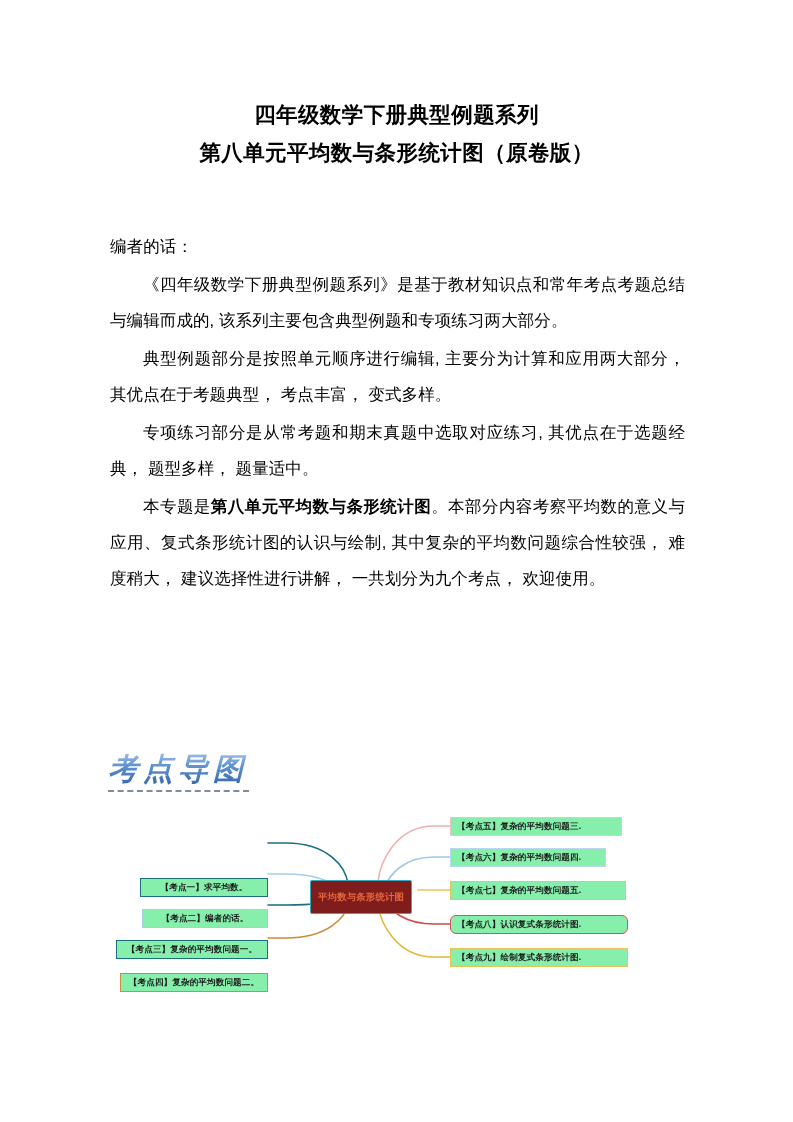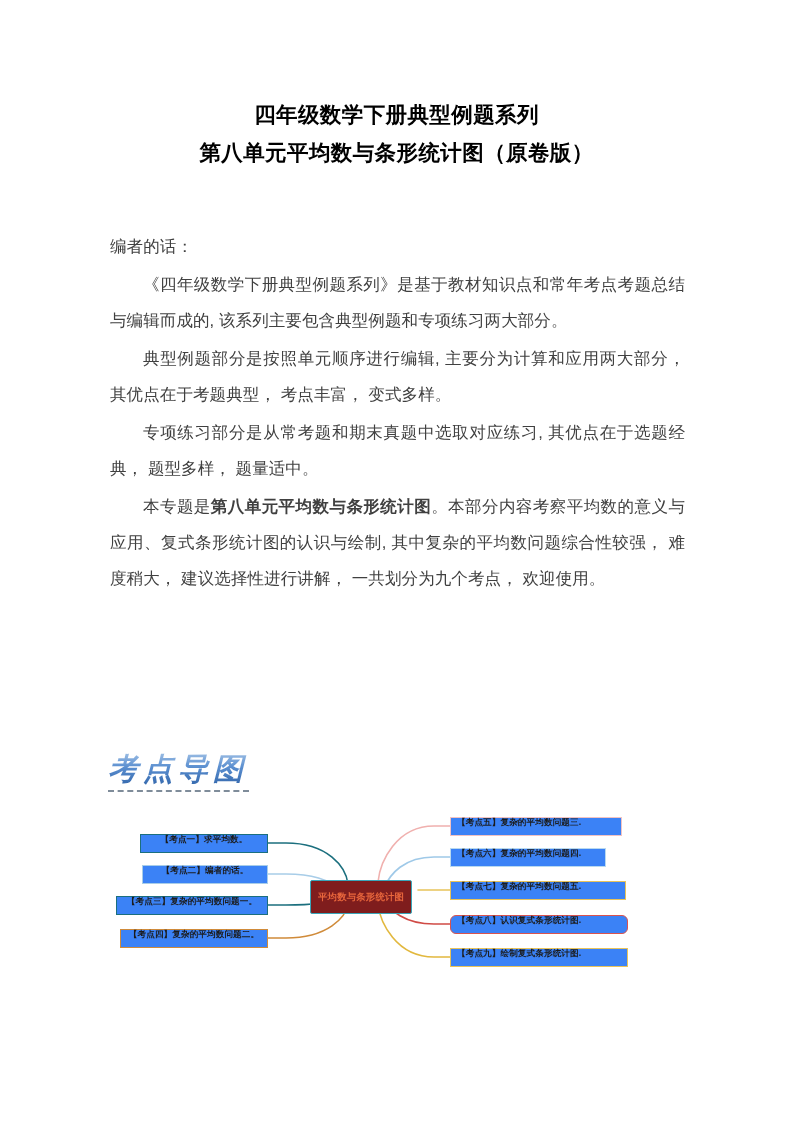--- a/index.html
+++ b/index.html
@@ -45,21 +45,21 @@
   
   .body-block {
     position: absolute;
     left: 110px;
     top: 228px;
     width: 575px;
   }
   .para {
     font-size: 16.5px;
     line-height: 36px;
-    color: #404040;
+    color: #000000;
     text-align: justify;
     text-justify: inter-ideograph;
     margin: 0 0 2px 0;
     letter-spacing: 0.1px;
   }
   .para.indent { text-indent: 2em; }
   .para b, .para .bold { font-weight: bold; }
 
   
   .wordart-wrap {
@@ -121,35 +121,36 @@
   }
   .mm-svg {
     position: absolute;
     left: 0;
     top: 0;
     width: 520px;
     height: 170px;
   }
   .node {
     position: absolute;
-    background: #3b82f6;
+    background: #86efac;
     border: 1.3px solid #999;
     font-size: 8.6px;
     font-weight: bold;
     line-height: 1;
     letter-spacing: 0.1px;
     color: #1c1c1c;
     display: flex;
+    align-items: center;
     white-space: nowrap;
     font-family: "Liberation Sans", "DejaVu Sans", sans-serif;
     height: 19px;
     padding: 0 6px;
     z-index: 3;
   }
-  .node.left  { justify-content: center; }
+  .node.left  { justify-content: center; margin-top: 44px; }
   .node.right { justify-content: flex-start; }
 
   .node-center {
     position: absolute;
     background: #7f1d1d;
     border: 1.6px solid #3aa6b9;
     border-radius: 2px;
     height: 28px;
     display: flex;
     align-items: center;

